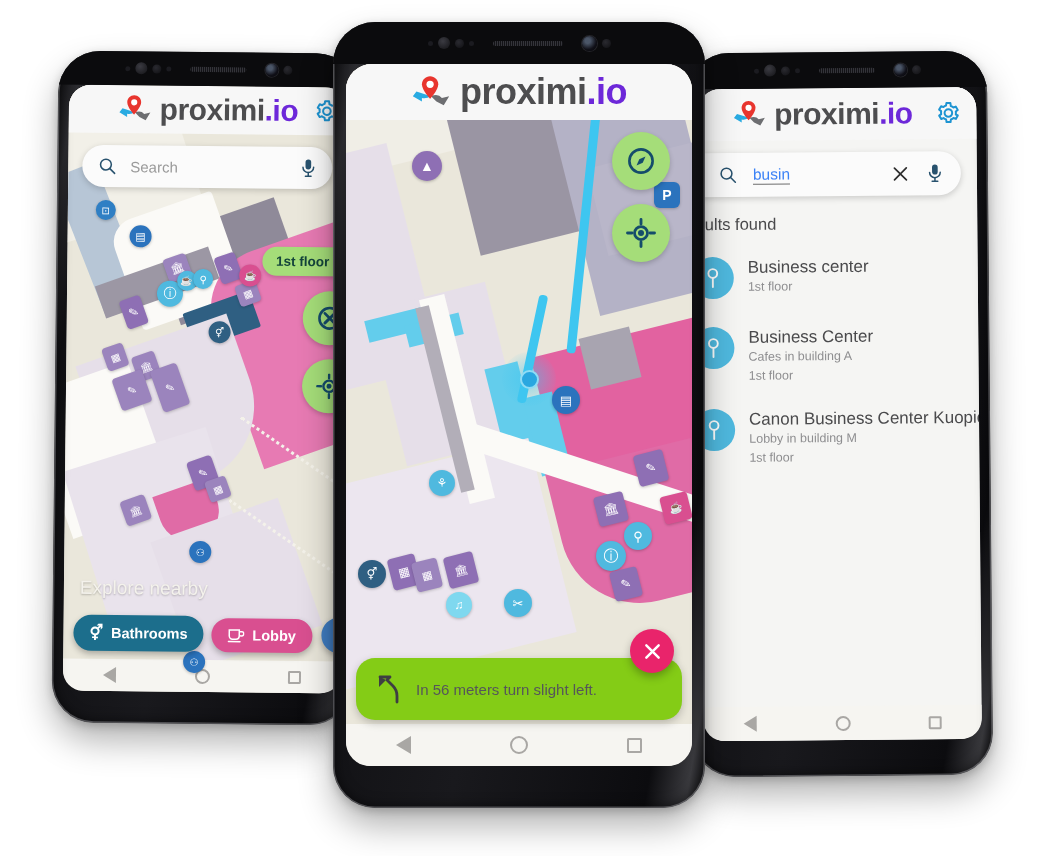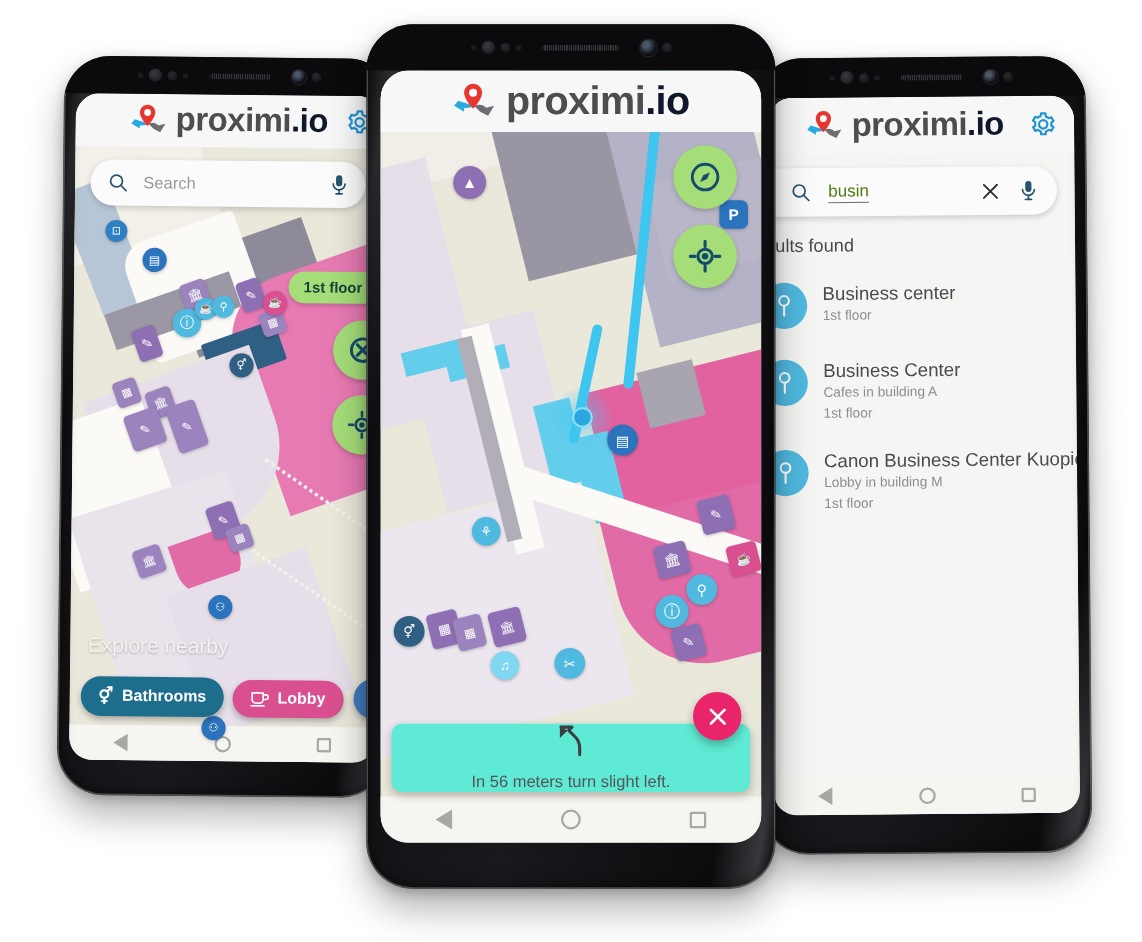--- a/index.html
+++ b/index.html
@@ -63,21 +63,21 @@
   
   .appbar{
     position:absolute; left:0; right:0; top:0;
     background:#f7f7f7;
     display:flex; align-items:center; justify-content:center;
     z-index:5;
   }
   .logo{ display:flex; align-items:center; }
   .logo-mark{ position:relative; flex:none; }
   .logo-text{ font-weight:700; letter-spacing:-.5px; color:#4d4d4f; line-height:1; white-space:nowrap; }
-  .logo-text .io{ color:#0f172a; }
+  .logo-text .io{ color:#6d28d9; }
   .gear{ position:absolute; }
 
   
   .map{ position:absolute; inset:0; background:#eae7db; overflow:hidden; }
   .poly{ position:absolute; }
   .chip-floor{
     position:absolute; background:#a5dd79; color:#14443b; border-radius:20px;
     display:flex; align-items:center; gap:7px; font-weight:600;
     box-shadow:0 2px 4px rgba(0,0,0,.18); white-space:nowrap; z-index:4;
   }
@@ -94,34 +94,34 @@
   .poi-sq{ position:absolute; border-radius:4px; display:flex;align-items:center;justify-content:center;
            color:#fff; box-shadow:0 1px 3px rgba(0,0,0,.22); z-index:3; }
 
   
   .searchbar{
     position:absolute; background:#fbfbfb; border-radius:24px;
     box-shadow:0 2px 6px rgba(0,0,0,.18);
     display:flex; align-items:center; z-index:7;
   }
   .searchbar .sinput{ flex:1; color:#9a9a9a; white-space:nowrap; overflow:hidden; }
-  .searchbar .sinput.filled{ color:#4d7c0f; border-bottom:1.5px solid #6d6d6d; display:inline-block; flex:0 0 auto;}
+  .searchbar .sinput.filled{ color:#3b82f6; border-bottom:1.5px solid #6d6d6d; display:inline-block; flex:0 0 auto;}
 
   
   .explore-label{ position:absolute; color:#f4f2ec; font-weight:400; text-shadow:0 1px 2px rgba(0,0,0,.25); z-index:4;}
   .catchip{
     position:absolute; border-radius:22px; color:#fff; display:flex; align-items:center; gap:8px;
     box-shadow:0 3px 6px rgba(0,0,0,.28); font-weight:600; white-space:nowrap; z-index:5;
   }
 
   
   .navcard{
-    position:absolute; background:#5eead4; border-radius:9px;
+    position:absolute; background:#84cc16; border-radius:19px;
     box-shadow:0 3px 9px rgba(0,0,0,.22);
-    display:flex; align-items:center; gap:14px; z-index:6;flex-direction:column;
+    display:flex; align-items:center; gap:14px; z-index:6;
   }
   .navcard .txt{ color:#55565a; }
   .fab-close{
     position:absolute; border-radius:50%; background:#e9246b;
     display:flex;align-items:center;justify-content:center;
     box-shadow:0 4px 9px rgba(0,0,0,.28); z-index:7;
   }
 
   
   .res-head{ position:absolute; color:#4a4a4c; z-index:6; white-space:nowrap;}

